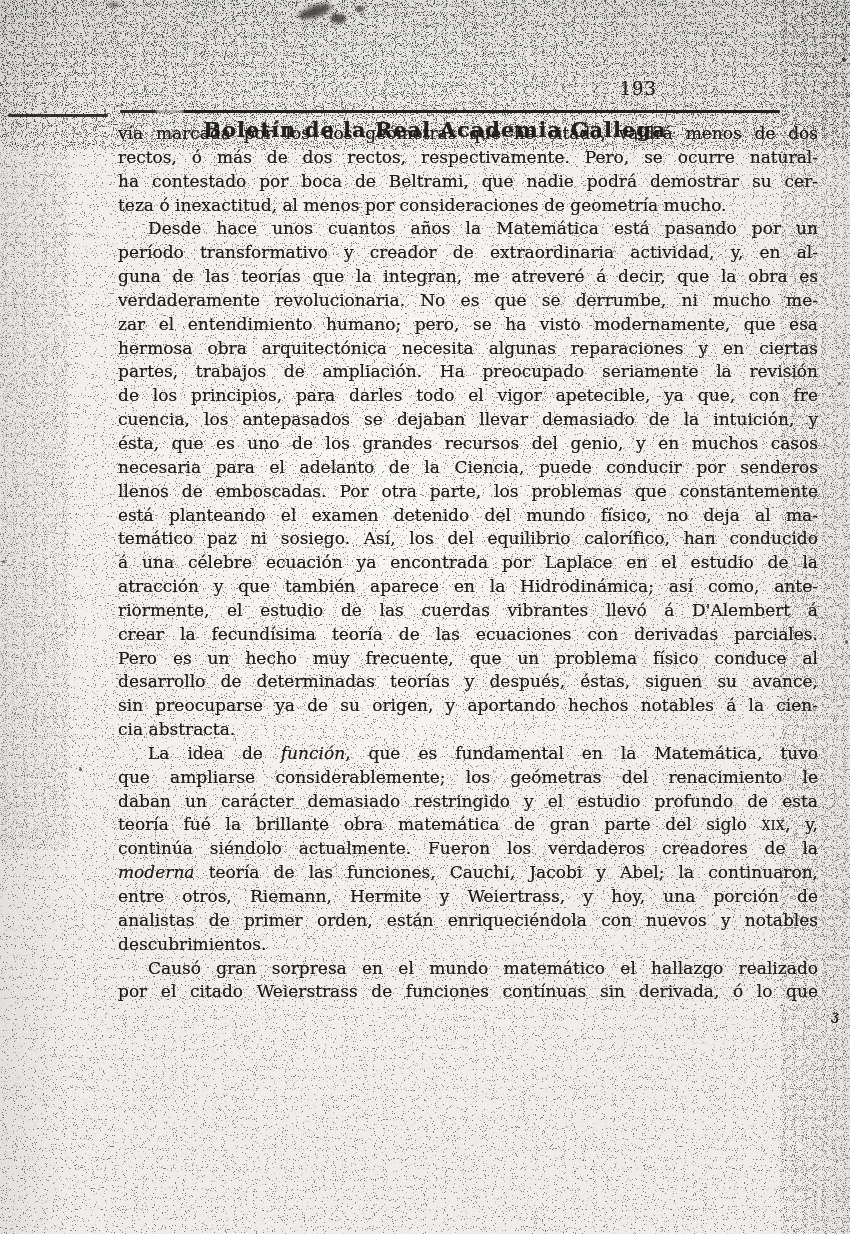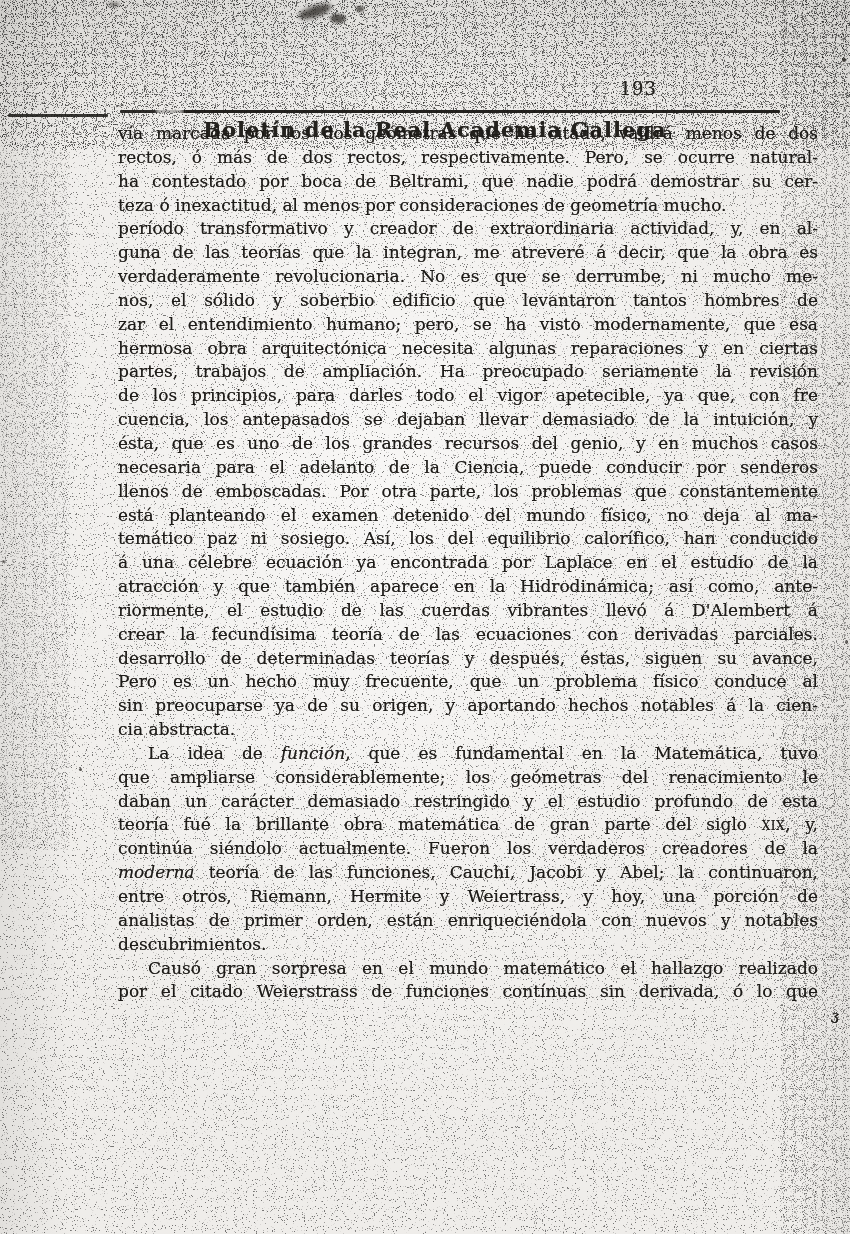--- a/index.html
+++ b/index.html
@@ -120,40 +120,40 @@
     <div class="page-number">193</div>
   </div>
   <div class="rule-main"></div>
   <div class="rule-left"></div>
 
   <div class="text-block" id="text-block">
       <div class="line">vía marcada por los dos geómetras que he citado, valdrá menos de dos</div>
       <div class="line">rectos, ó más de dos rectos, respectivamente. Pero, se ocurre natural-</div>
       <div class="line">ha contestado por boca de Beltrami, que nadie podrá demostrar su cer-</div>
       <div class="line end">teza ó inexactitud, al menos por consideraciones de geometría mucho.</div>
+      <div class="line indent">Desde hace unos cuantos años la Matemática está pasando por un</div>
       <div class="line">período transformativo y creador de extraordinaria actividad, y, en al-</div>
       <div class="line">guna de las teorías que la integran, me atreveré á decir, que la obra es</div>
       <div class="line">verdaderamente revolucionaria. No es que se derrumbe, ni mucho me-</div>
-      <div class="line">nos, el sólido y soberbio edificio que levantaron tantos hombres de</div>
       <div class="line">zar el entendimiento humano; pero, se ha visto modernamente, que esa</div>
       <div class="line">hermosa obra arquitectónica necesita algunas reparaciones y en ciertas</div>
       <div class="line">partes, trabajos de ampliación. Ha preocupado seriamente la revisión</div>
       <div class="line">de los principios, para darles todo el vigor apetecible, ya que, con fre</div>
       <div class="line">cuencia, los antepasados se dejaban llevar demasiado de la intuición, y</div>
       <div class="line">ésta, que es uno de los grandes recursos del genio, y en muchos casos</div>
       <div class="line">necesaria para el adelanto de la Ciencia, puede conducir por senderos</div>
       <div class="line">llenos de emboscadas. Por otra parte, los problemas que constantemente</div>
       <div class="line">está planteando el examen detenido del mundo físico, no deja al ma-</div>
       <div class="line">temático paz ni sosiego. Así, los del equilibrio calorífico, han conducido</div>
       <div class="line">á una célebre ecuación ya encontrada por Laplace en el estudio de la</div>
       <div class="line">atracción y que también aparece en la Hidrodinámica; así como, ante-</div>
       <div class="line">riormente, el estudio de las cuerdas vibrantes llevó á D'Alembert á</div>
       <div class="line">crear la fecundísima teoría de las ecuaciones con derivadas parciales.</div>
+      <div class="line">Pero es un hecho muy frecuente, que un problema físico conduce al</div>
       <div class="line">desarrollo de determinadas teorías y después, éstas, siguen su avance,</div>
-      <div class="line">Pero es un hecho muy frecuente, que un problema físico conduce al</div>
       <div class="line">sin preocuparse ya de su origen, y aportando hechos notables á la cien-</div>
       <div class="line end">cia abstracta.</div>
       <div class="line indent">La idea de <i>función</i>, que es fundamental en la Matemática, tuvo</div>
       <div class="line">que ampliarse considerablemente; los geómetras del renacimiento le</div>
       <div class="line">daban un carácter demasiado restringido y el estudio profundo de esta</div>
       <div class="line">teoría fué la brillante obra matemática de gran parte del siglo <span class="sc">xix</span>, y,</div>
       <div class="line">continúa siéndolo actualmente. Fueron los verdaderos creadores de la</div>
       <div class="line"><i>moderna</i> teoría de las funciones, Cauchi, Jacobi y Abel; la continuaron,</div>
       <div class="line">entre otros, Riemann, Hermite y Weiertrass, y hoy, una porción de</div>
       <div class="line">analistas de primer orden, están enriqueciéndola con nuevos y notables</div>

